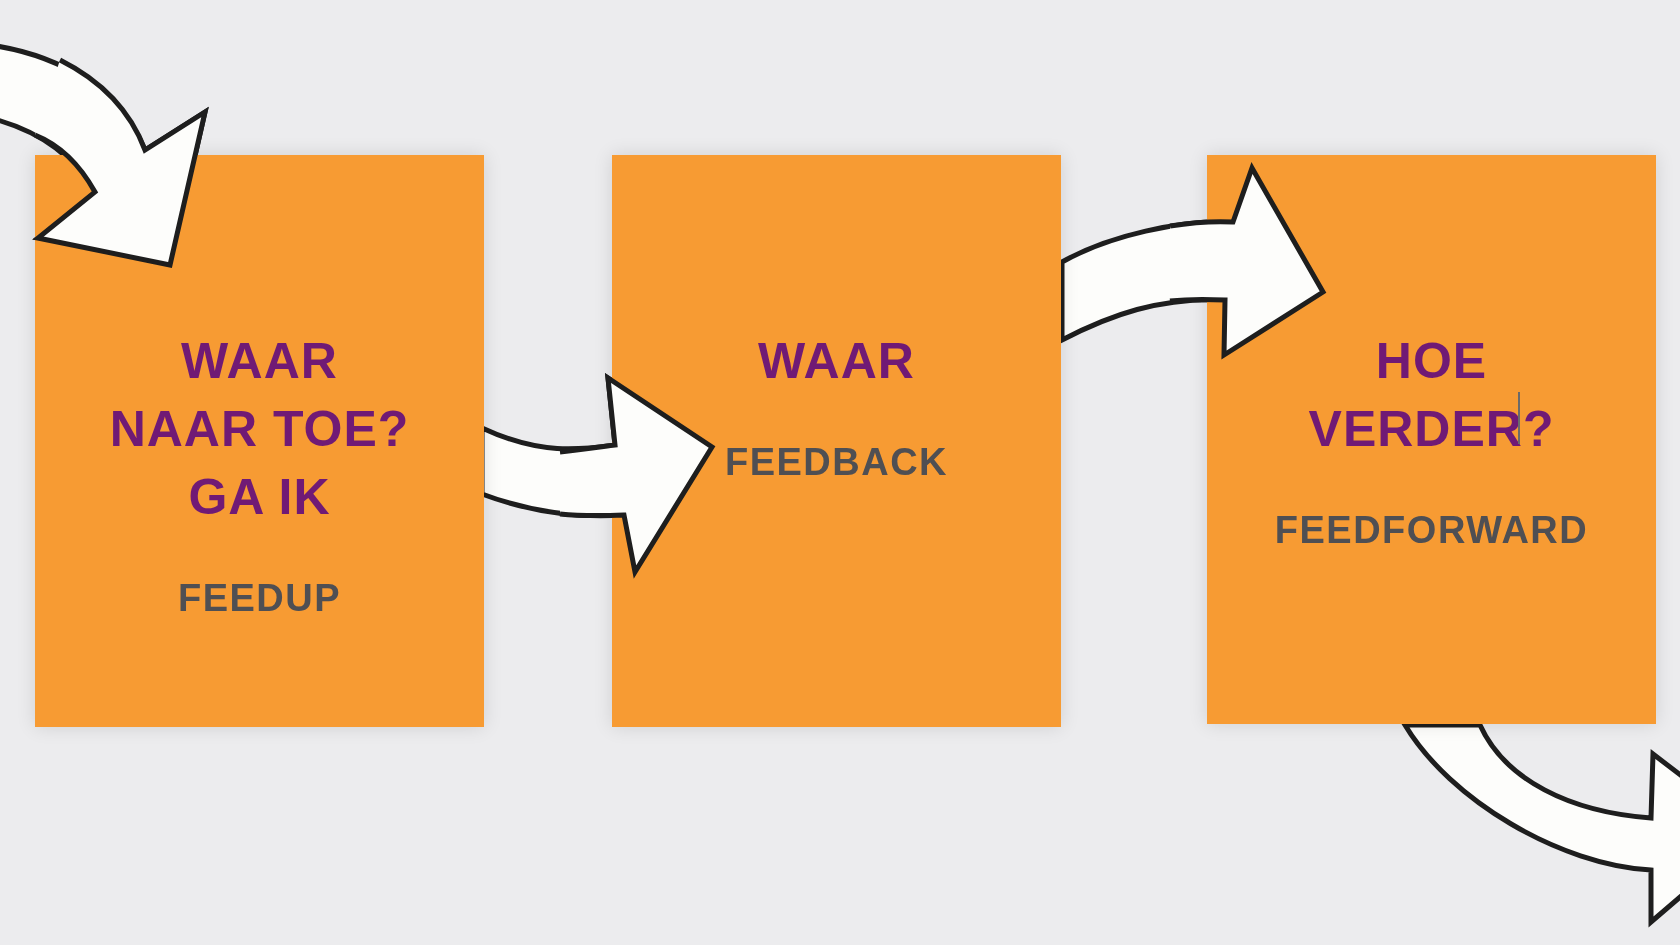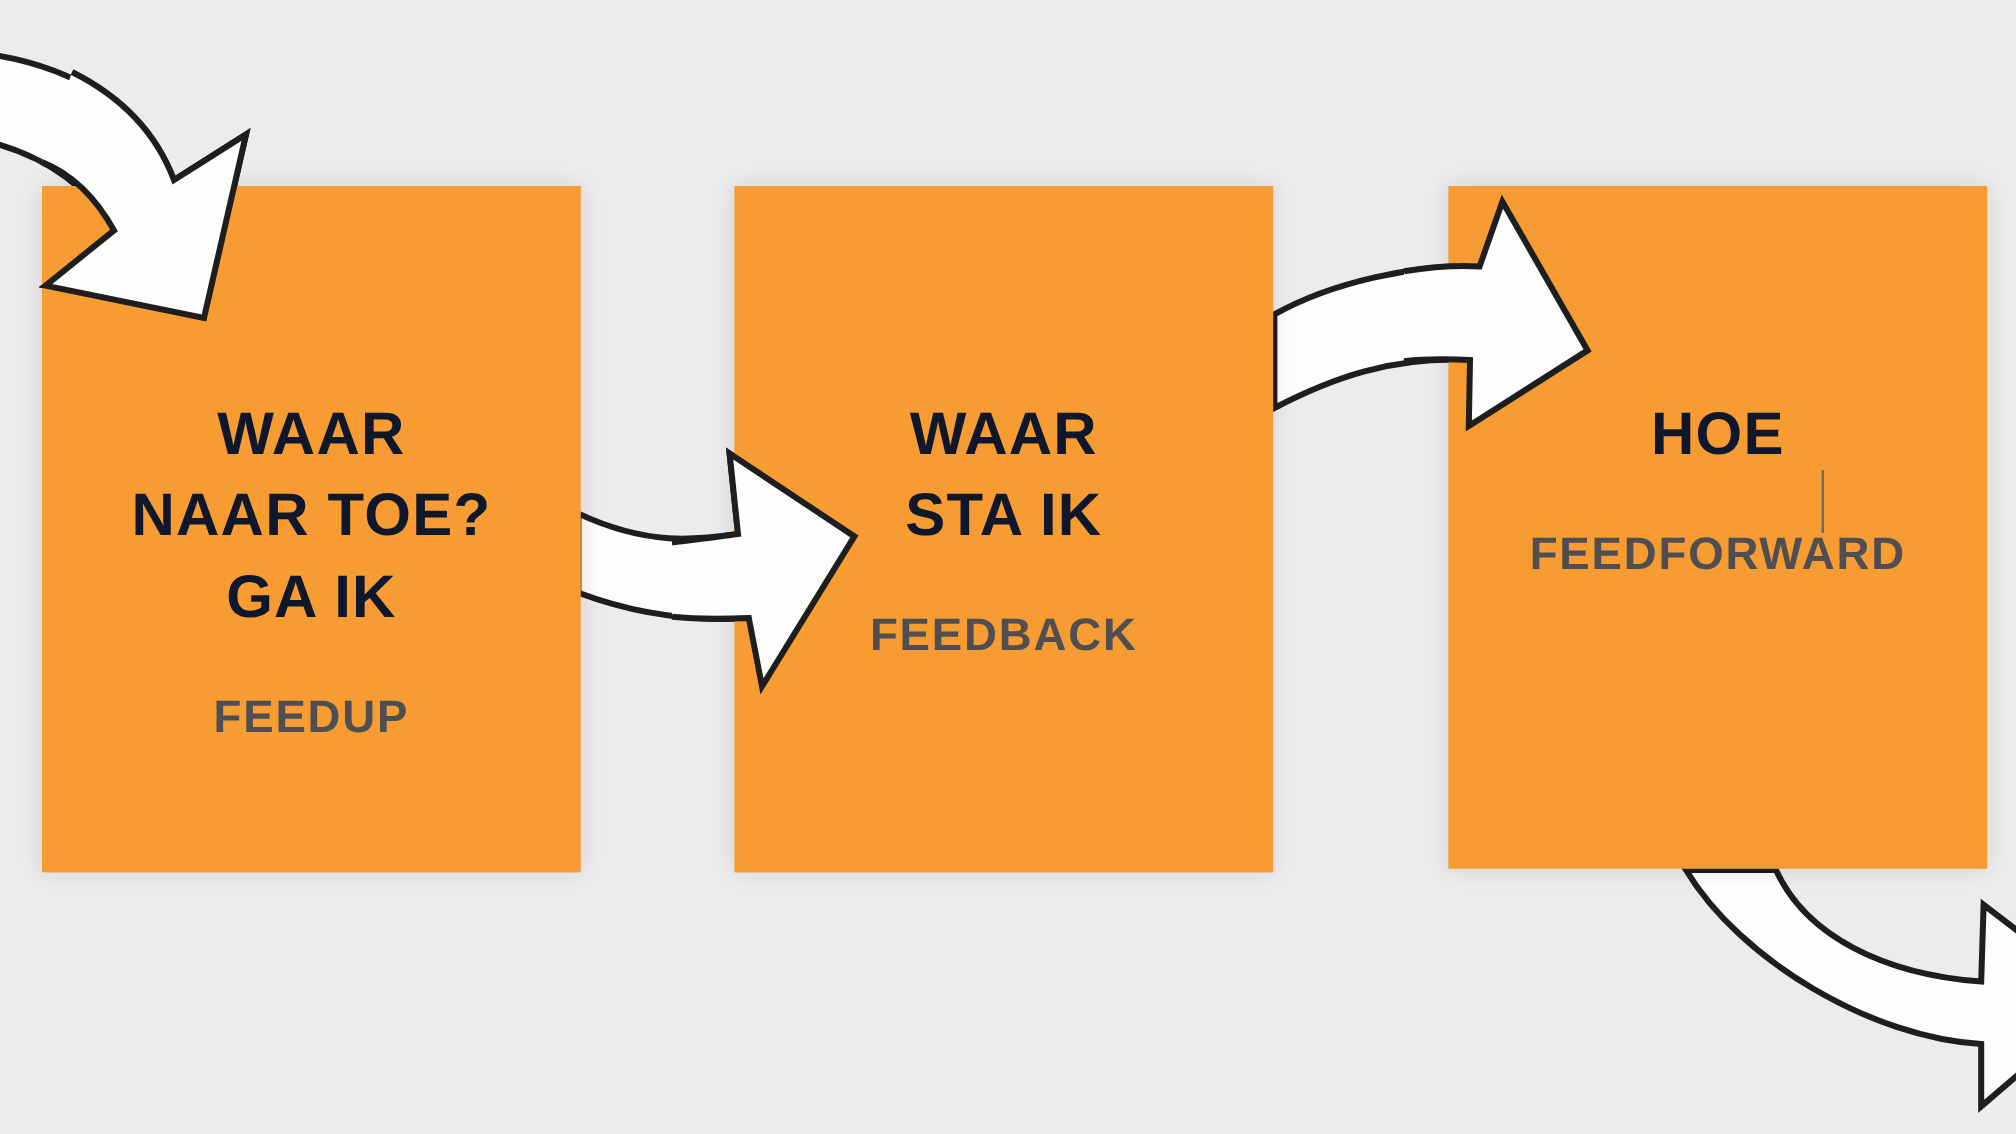--- a/index.html
+++ b/index.html
@@ -10,21 +10,21 @@
     font-family: "Liberation Sans", "DejaVu Sans", sans-serif;
   }
   .card {
     position: absolute;
     background: #f79b33;
     box-shadow: 0 0 18px rgba(0,0,0,0.12);
     display: flex; flex-direction: column; align-items: center;
     box-sizing: border-box;
   }
   .q {
-    color: #0f172a; font-weight: 700; text-align: center;
+    color: #701a75; font-weight: 700; text-align: center;
     font-size: 50px; line-height: 68px; letter-spacing: 1px;
     margin-top: 172px;
   }
   .q span { display: block; }
   .lbl {
     color: #4f4f53; font-weight: 700; font-size: 38px; letter-spacing: 1.5px;
     margin-top: 46px;
     text-align: center;
   }
   svg.arrows { position: absolute; left: 0; top: 0; pointer-events: none; }
@@ -58,28 +58,28 @@
     <span>WAAR</span>
     <span>NAAR TOE?</span>
     <span>GA IK</span>
   </div>
   <div class="lbl">FEEDUP</div>
 </div>
 
 <div class="card" style="left:612px; top:155px; width:449px; height:572px;">
   <div class="q">
     <span>WAAR</span>
-    <span>STA IK</span>
   </div>
   <div class="lbl">FEEDBACK</div>
 </div>
 
 <div class="card" style="left:1184px; top:155px; width:449px; height:569px;margin-left:23px;">
   <div class="q">
     <span>HOE</span>
+    <span>VERDER?</span>
   </div>
   <div class="lbl">FEEDFORWARD</div>
 </div>
 
 <svg class="arrows" width="1680" height="945">
   <g>
     <path class="arrow" d="M 60 60 C 100 80, 130 110, 145 150 L 205 112 L 170 265 L 38 238 L 95 192 C 80 165, 60 145, 35 135"></path>
   </g>
   <g>
     <path class="arrow" d="M 560 452 C 580 450, 600 447, 615 445 L 608 378 L 712 447 L 635 572 L 624 515 C 600 516, 580 516, 560 514"></path>

